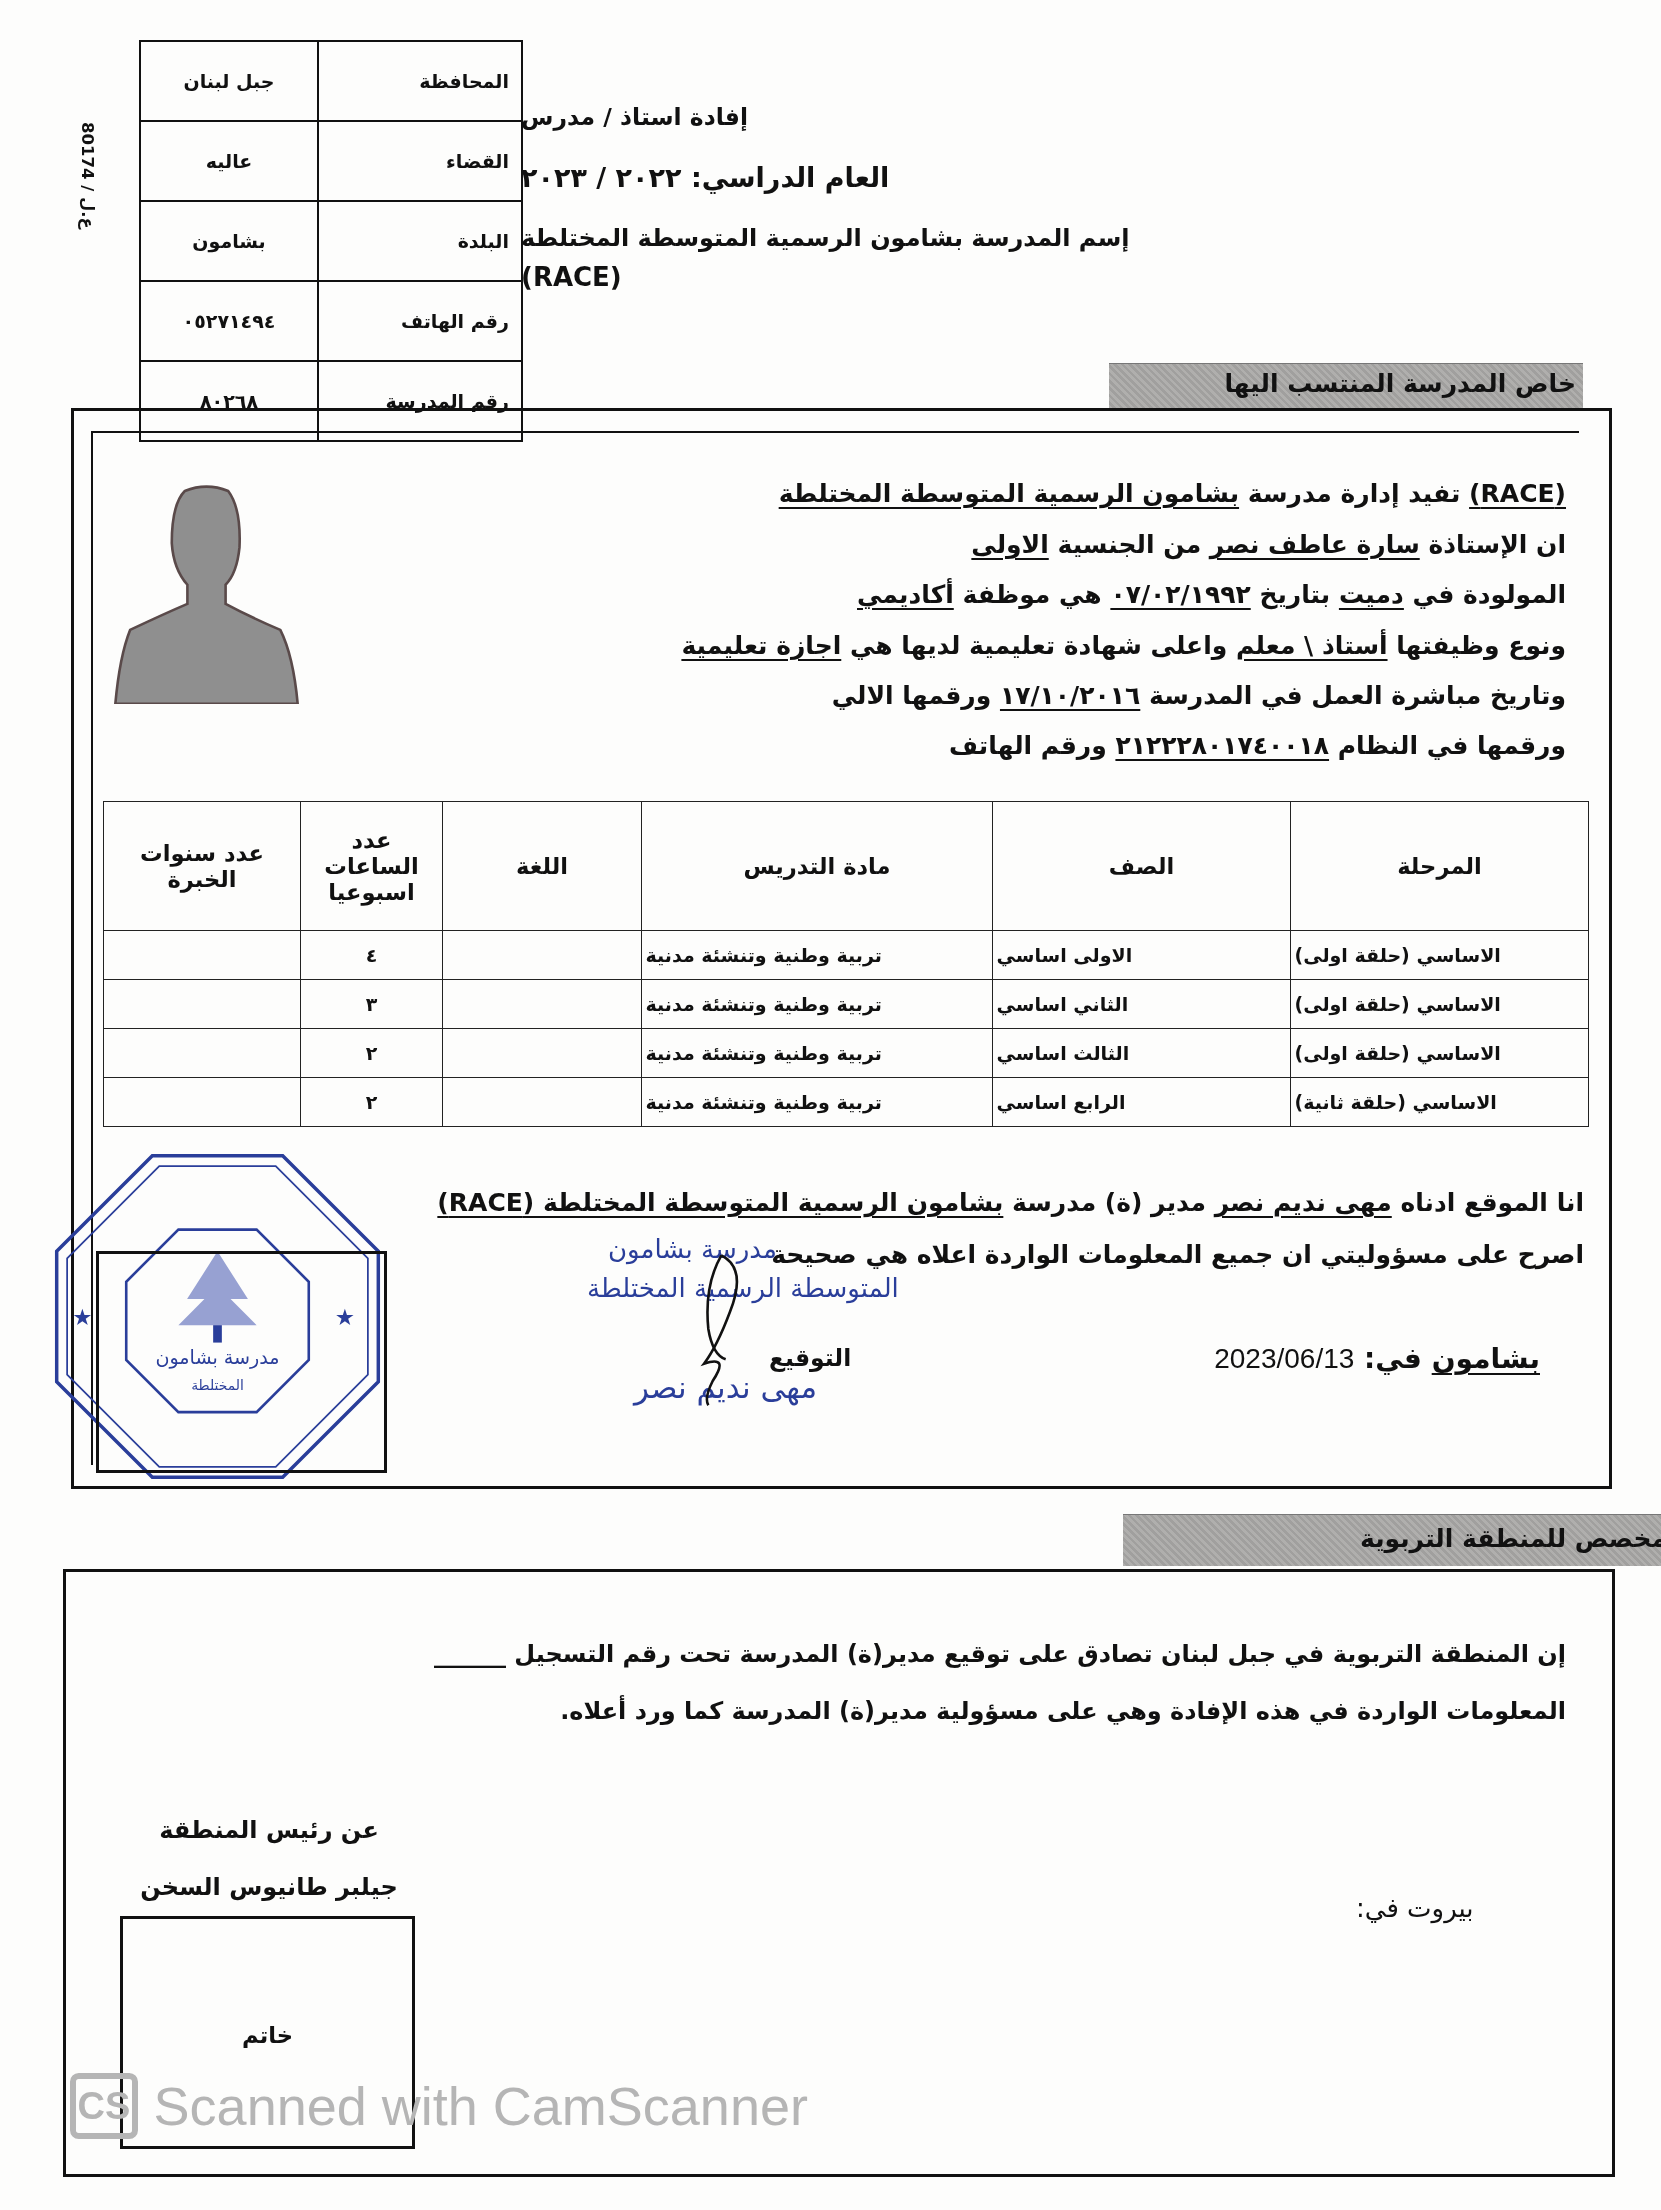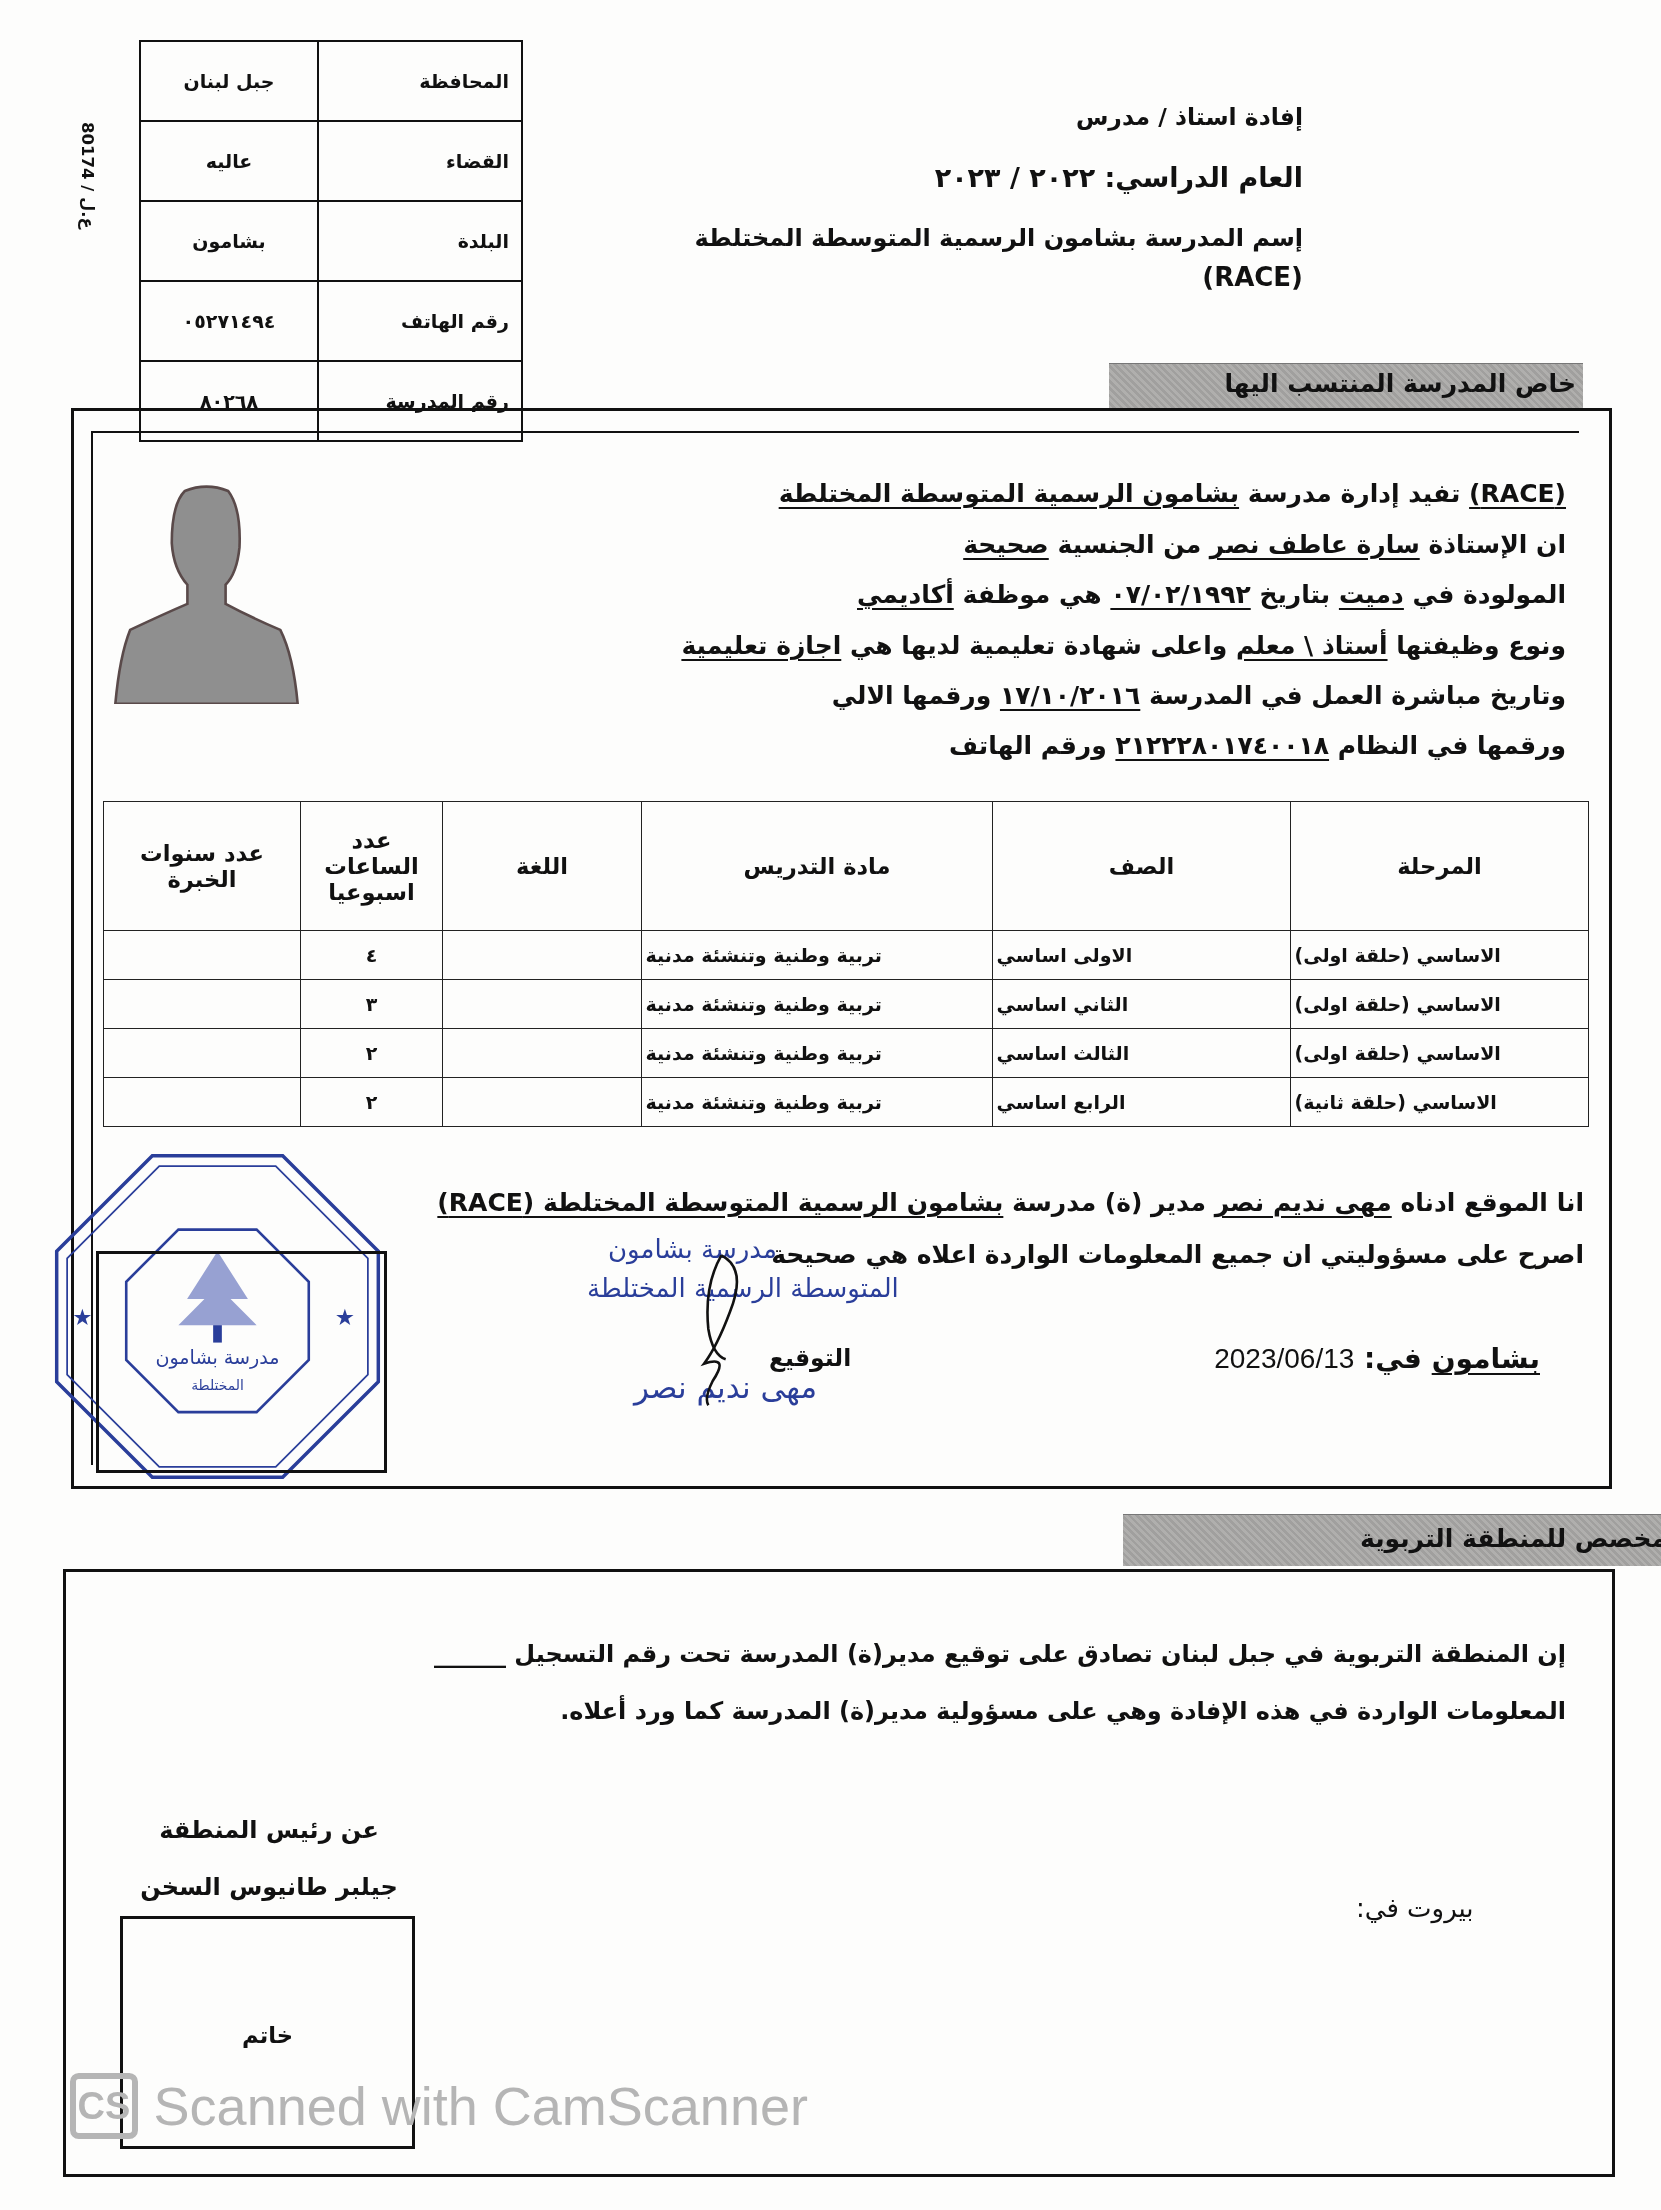--- a/index.html
+++ b/index.html
@@ -8,21 +8,21 @@
   .abs { position:absolute; }
   u { text-decoration-thickness:1.7px; text-underline-offset:5.2px; }
 
   
   .info-table { left:139px; top:40px; width:384px; height:240px; border-collapse:collapse; direction:rtl; }
   .info-table td { border:2.6px solid #111; font-size:19px; font-weight:bold; height:44px; padding:17px 12px; }
   .info-table td.k { width:178px; text-align:right; }
   .info-table td.v { text-align:center; }
   .side-mark { left:97px; top:122px; font-size:16.5px; font-weight:bold; transform:rotate(90deg); transform-origin:left top; white-space:nowrap; }
 
-  .title { left:521px; width:782px; text-align:right; font-weight:bold; direction:rtl; }
+  .title { left:521px; width:782px; text-align:left; font-weight:bold; direction:rtl; }
 
   .section-header { background:#a9a8a6; background-image:repeating-linear-gradient(45deg, rgba(255,255,255,0.08) 0 2.6px, rgba(0,0,0,0.05) 2.6px 5.2px);
                     border-top:1.7px solid #777; font-weight:bold; font-size:25px; text-align:right; direction:rtl; padding:5.2px 7px 0 0; box-sizing:border-box; }
 
   .box { border:3.5px solid #111; box-sizing:border-box; }
 
   .para { right:96px; direction:rtl; font-size:25px; font-weight:bold; line-height:50px; text-align:left; }
 
   .photo { left:111px; top:482px; width:191px; height:222px; }
 
@@ -81,21 +81,21 @@
 <div class="abs" style="left:91px;top:431px;width:1488px;height:1034px;border-left:2.6px solid #111;border-top:2.6px solid #111;box-sizing:border-box;"></div>
 
 <svg class="abs photo" viewBox="0 0 220 255">
   <path d="M85 10 Q110 0 135 10 Q150 30 148 75 Q145 105 132 118 L132 140 Q160 155 195 170 Q210 200 215 255 L5 255 Q10 200 22 170 Q60 152 88 140 L88 118 Q72 100 70 70 Q70 25 85 10 Z" fill="#8f8f8f" stroke="#5a4a4a" stroke-width="3"></path>
 </svg>
 
 <div class="abs para" style="top:469px;">
   <u>(RACE)</u><span> تفيد إدارة مدرسة </span><u>بشامون الرسمية المتوسطة المختلطة</u>
 </div>
 <div class="abs para" style="top:520px;">
-  <span>ان الإستاذة </span><u>سارة عاطف نصر</u><span> من الجنسية </span><u>صحيحة</u>
+  <span>ان الإستاذة </span><u>سارة عاطف نصر</u><span> من الجنسية </span><u>الاولى</u>
 </div>
 <div class="abs para" style="top:570px;">
   <span>المولودة في </span><u>دميت</u><span> بتاريخ </span><u>٠٧/٠٢/١٩٩٢</u><span> هي موظفة </span><u>أكاديمي</u>
 </div>
 <div class="abs para" style="top:621px;">
   <span>ونوع وظيفتها </span><u>أستاذ \ معلم</u><span> واعلى شهادة تعليمية لديها هي </span><u>اجازة تعليمية</u>
 </div>
 <div class="abs para" style="top:671px;">
   <span>وتاريخ مباشرة العمل في المدرسة </span><u>١٧/١٠/٢٠١٦</u><span> ورقمها الالي</span>
 </div>

